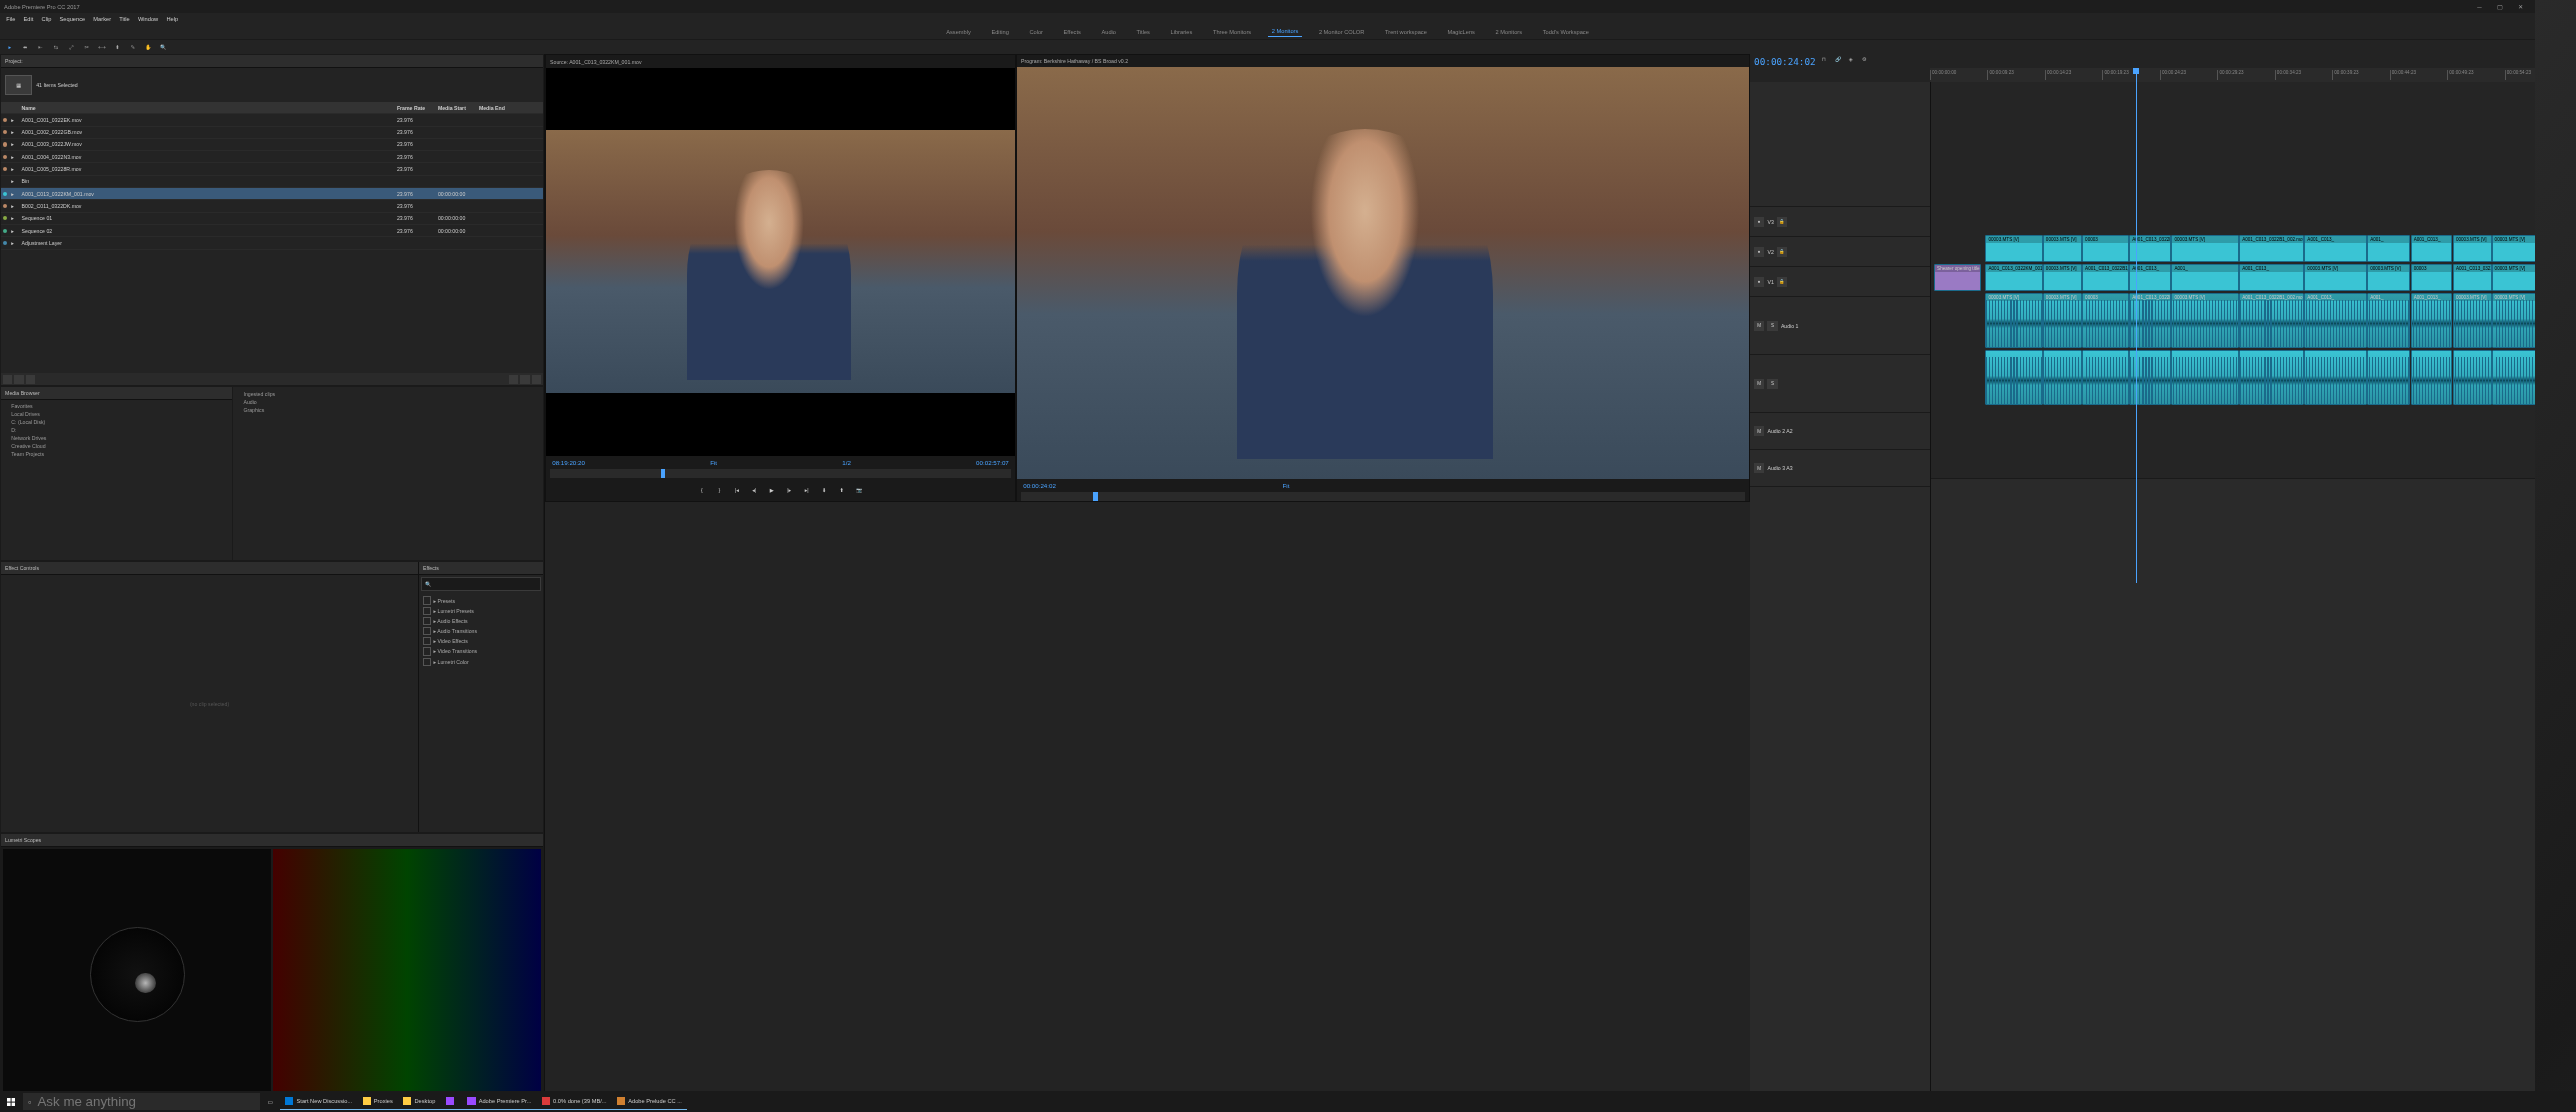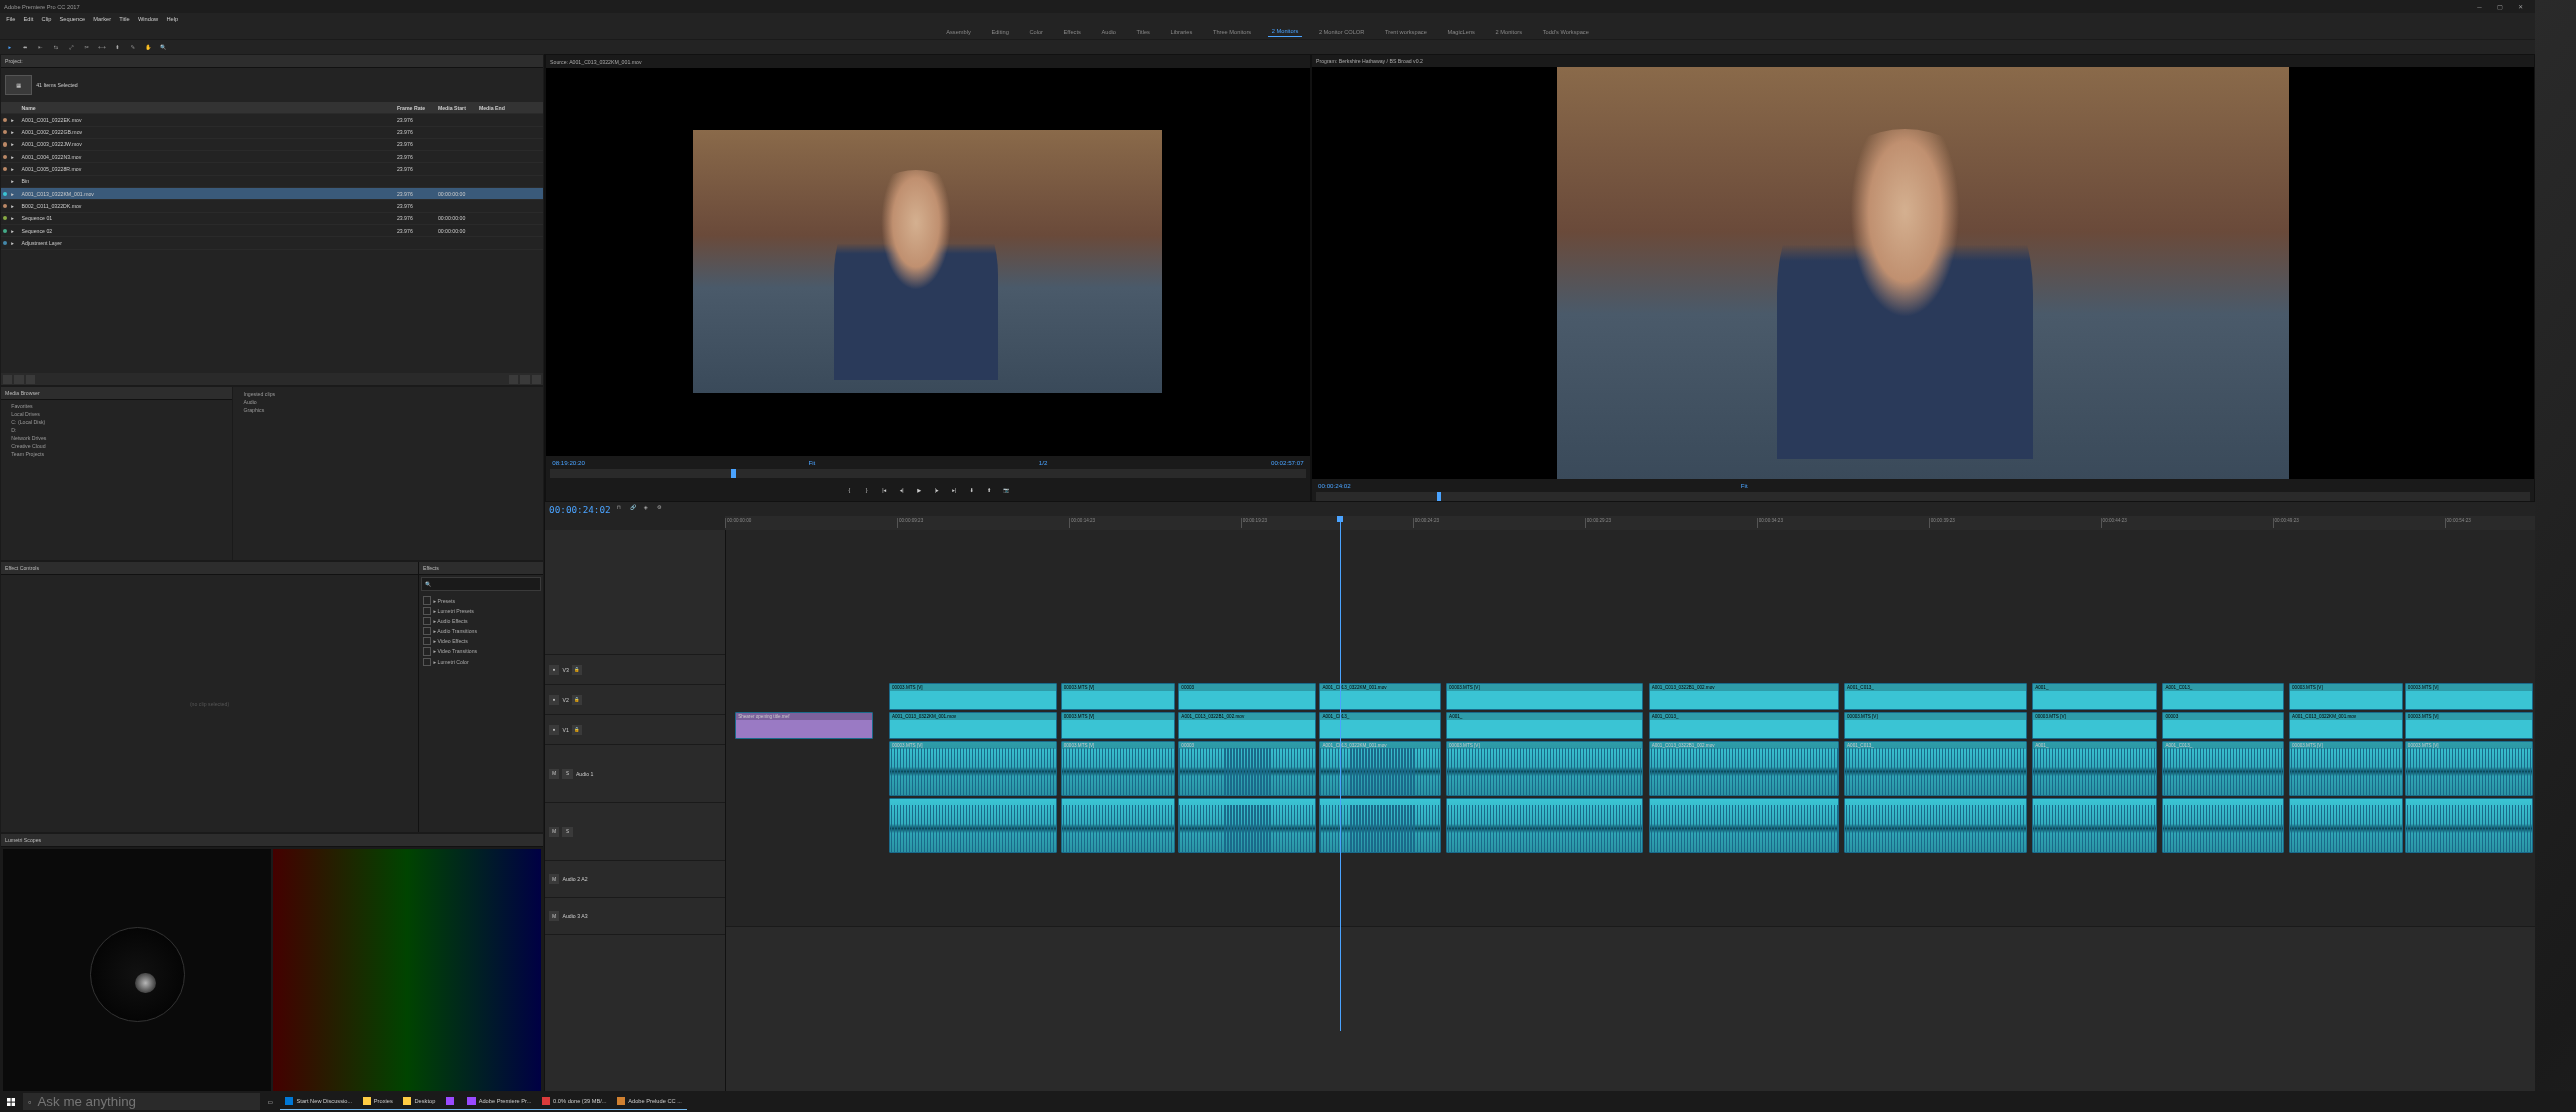--- a/index.html
+++ b/index.html
@@ -12,21 +12,21 @@
 .menubar{height:11.3px;background:#232323;display:flex;align-items:center;padding:0 2.1px;font-size:5.7px}
 .menubar span{padding:1px 4.1px;cursor:pointer}
 .workspace-bar{height:14.4px;background:#232323;display:flex;align-items:center;justify-content:center;gap:12.4px;font-size:5.7px;color:#888;border-bottom:0.5px solid #1a1a1a}
 .workspace-bar span{padding:2.1px 4.1px;cursor:pointer}
 .workspace-bar .active{color:#4aa3ff;border-bottom:1px solid #4aa3ff}
 .tool-strip{height:14.4px;background:#232323;display:flex;align-items:center;padding:0 4.1px;gap:4.1px}
 .tool-strip .tool{width:11.3px;height:11.3px;display:flex;align-items:center;justify-content:center;cursor:pointer;color:#aaa}
 .tool-strip .tool.sel{color:#4aa3ff}
 .main{flex:1;display:flex}
 .left-col{width:544px;background:#232323;display:flex;flex-direction:column;border-right:0.5px solid #111}
-.right-col{flex:1;display:flex;flex-direction:column}
+.right-col{flex:1;display:flex;}
 .panel{background:#232323;border:0.5px solid #1a1a1a}
 .panel-tab{height:11.3px;background:#2d2d2d;display:flex;align-items:center;padding:0 4.1px;font-size:5.2px;color:#bbb;border-bottom:0.5px solid #111}
 .project-panel{height:330px;display:flex;flex-direction:column}
 .proj-header{height:26px;display:flex;align-items:center;padding:4.1px;gap:4.1px}
 .proj-icon{width:25px;height:18.5px;background:#3a3a3a;border:0.5px solid #555;display:flex;align-items:center;justify-content:center}
 .proj-bins{flex:1;overflow:auto;font-size:5.2px}
 .proj-row{display:grid;grid-template-columns:8.2px 10.3px 1fr 41px 41px 62px;height:11.3px;align-items:center;padding:0 2.1px;border-bottom:0.5px solid #2a2a2a}
 .proj-row.sel{background:#3a5a7a}
 .proj-row .dot{width:4.1px;height:4.1px;border-radius:50%}
 .proj-footer{height:12.4px;display:flex;align-items:center;padding:0 2.1px;gap:2.1px;background:#2a2a2a}

